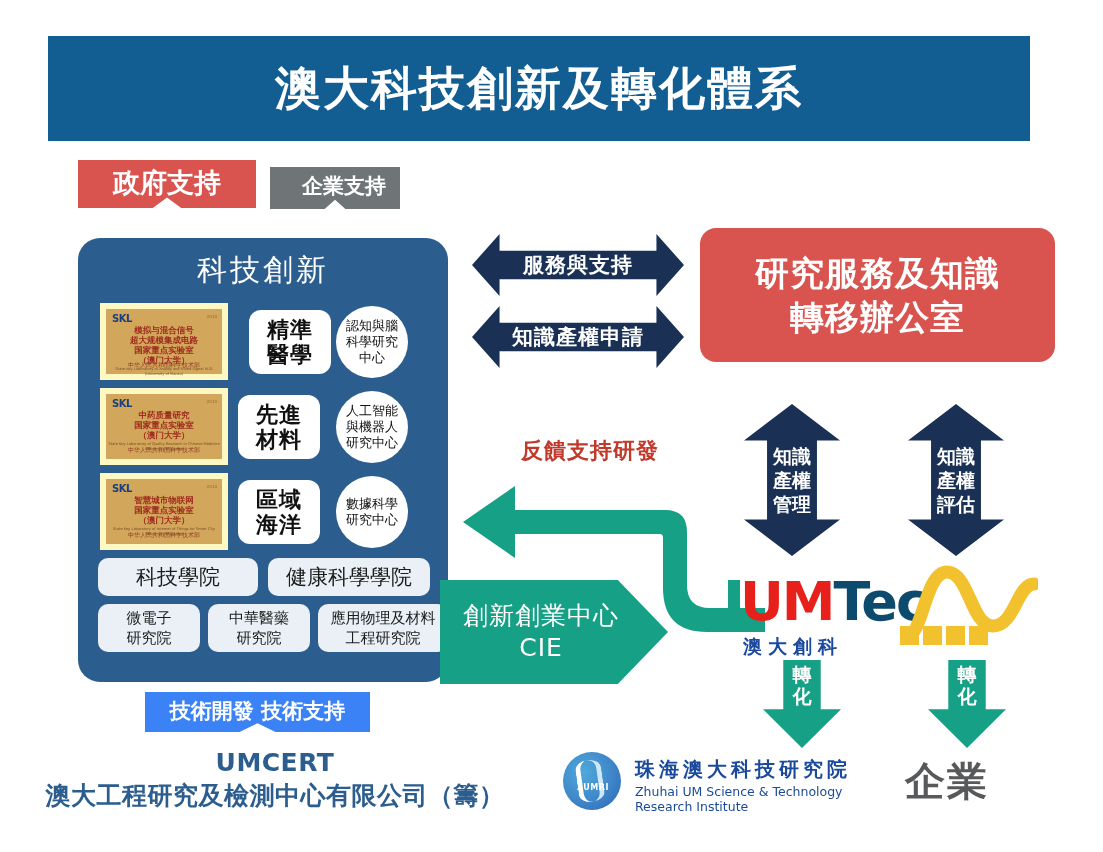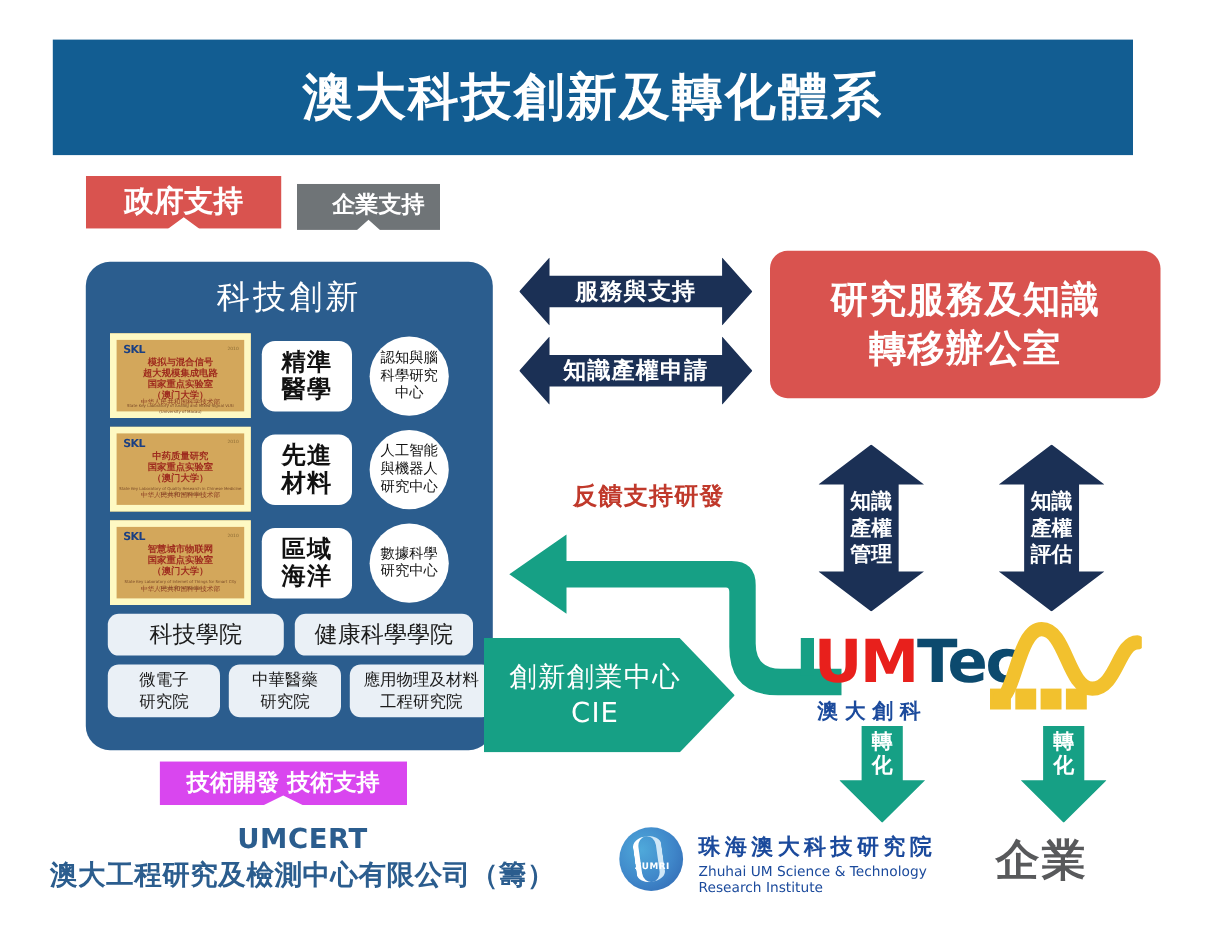--- a/index.html
+++ b/index.html
@@ -25,21 +25,21 @@
   .ribbon {
     position: absolute;
     display: flex; align-items: flex-start; justify-content: center;
     color: #fff; font-weight: bold;
     -webkit-clip-path: polygon(0 0, 100% 0, 100% 100%, 58% 100%, 50% 78%, 42% 100%, 0 100%);
     clip-path: polygon(0 0, 100% 0, 100% 100%, 58% 100%, 50% 78%, 42% 100%, 0 100%);
     padding-top: 5px;
   }
   .ribbon-gov  { left: 78px;  top: 160px; width: 178px; height: 48px; background:#D9534F; font-size: 27px; }
   .ribbon-ent  { left: 270px; top: 167px; width: 130px; height: 42px; background:#6F7477; font-size: 21px; padding-left: 18px; }
-  .ribbon-tech { left: 145px; top: 692px; width: 225px; height: 40px; background:#d946ef; font-size: 21px; }
+  .ribbon-tech { left: 145px; top: 692px; width: 225px; height: 40px; background:#3b82f6; font-size: 21px; }
 
   
   .innov-panel {
     position: absolute; left: 78px; top: 238px; width: 370px; height: 444px;
     background: #2B5D8E; border-radius: 22px;
   }
   .innov-title {
     position: absolute; left: 0; top: 12px; width: 100%;
     text-align: center; color: #ffffff; font-size: 30px; letter-spacing: 3px;
   }
@@ -66,21 +66,21 @@
   .plaque2 { top: 150px; }
   .plaque3 { top: 235px; }
 
   
   .theme-box {
     position: absolute; left: 160px; width: 82px; height: 64px;
     background: #ffffff; border-radius: 12px;
     display:flex; align-items:center; justify-content:center; text-align:center;
     color:#111; font-weight: bold; font-size: 22px; line-height: 25px; letter-spacing: 1px;
   }
-  .theme1 { top: 72px; }
+  .theme1 { top: 72px; margin-left: 11px; }
   .theme2 { top: 157px; }
   .theme3 { top: 242px; }
 
   
   .circle {
     position: absolute; left: 258px; width: 72px; height: 72px;
     background:#ffffff; border-radius: 50%;
     display:flex; align-items:center; justify-content:center; text-align:center;
     color:#111; font-size: 13px; line-height: 16px; font-weight: 500;
   }

